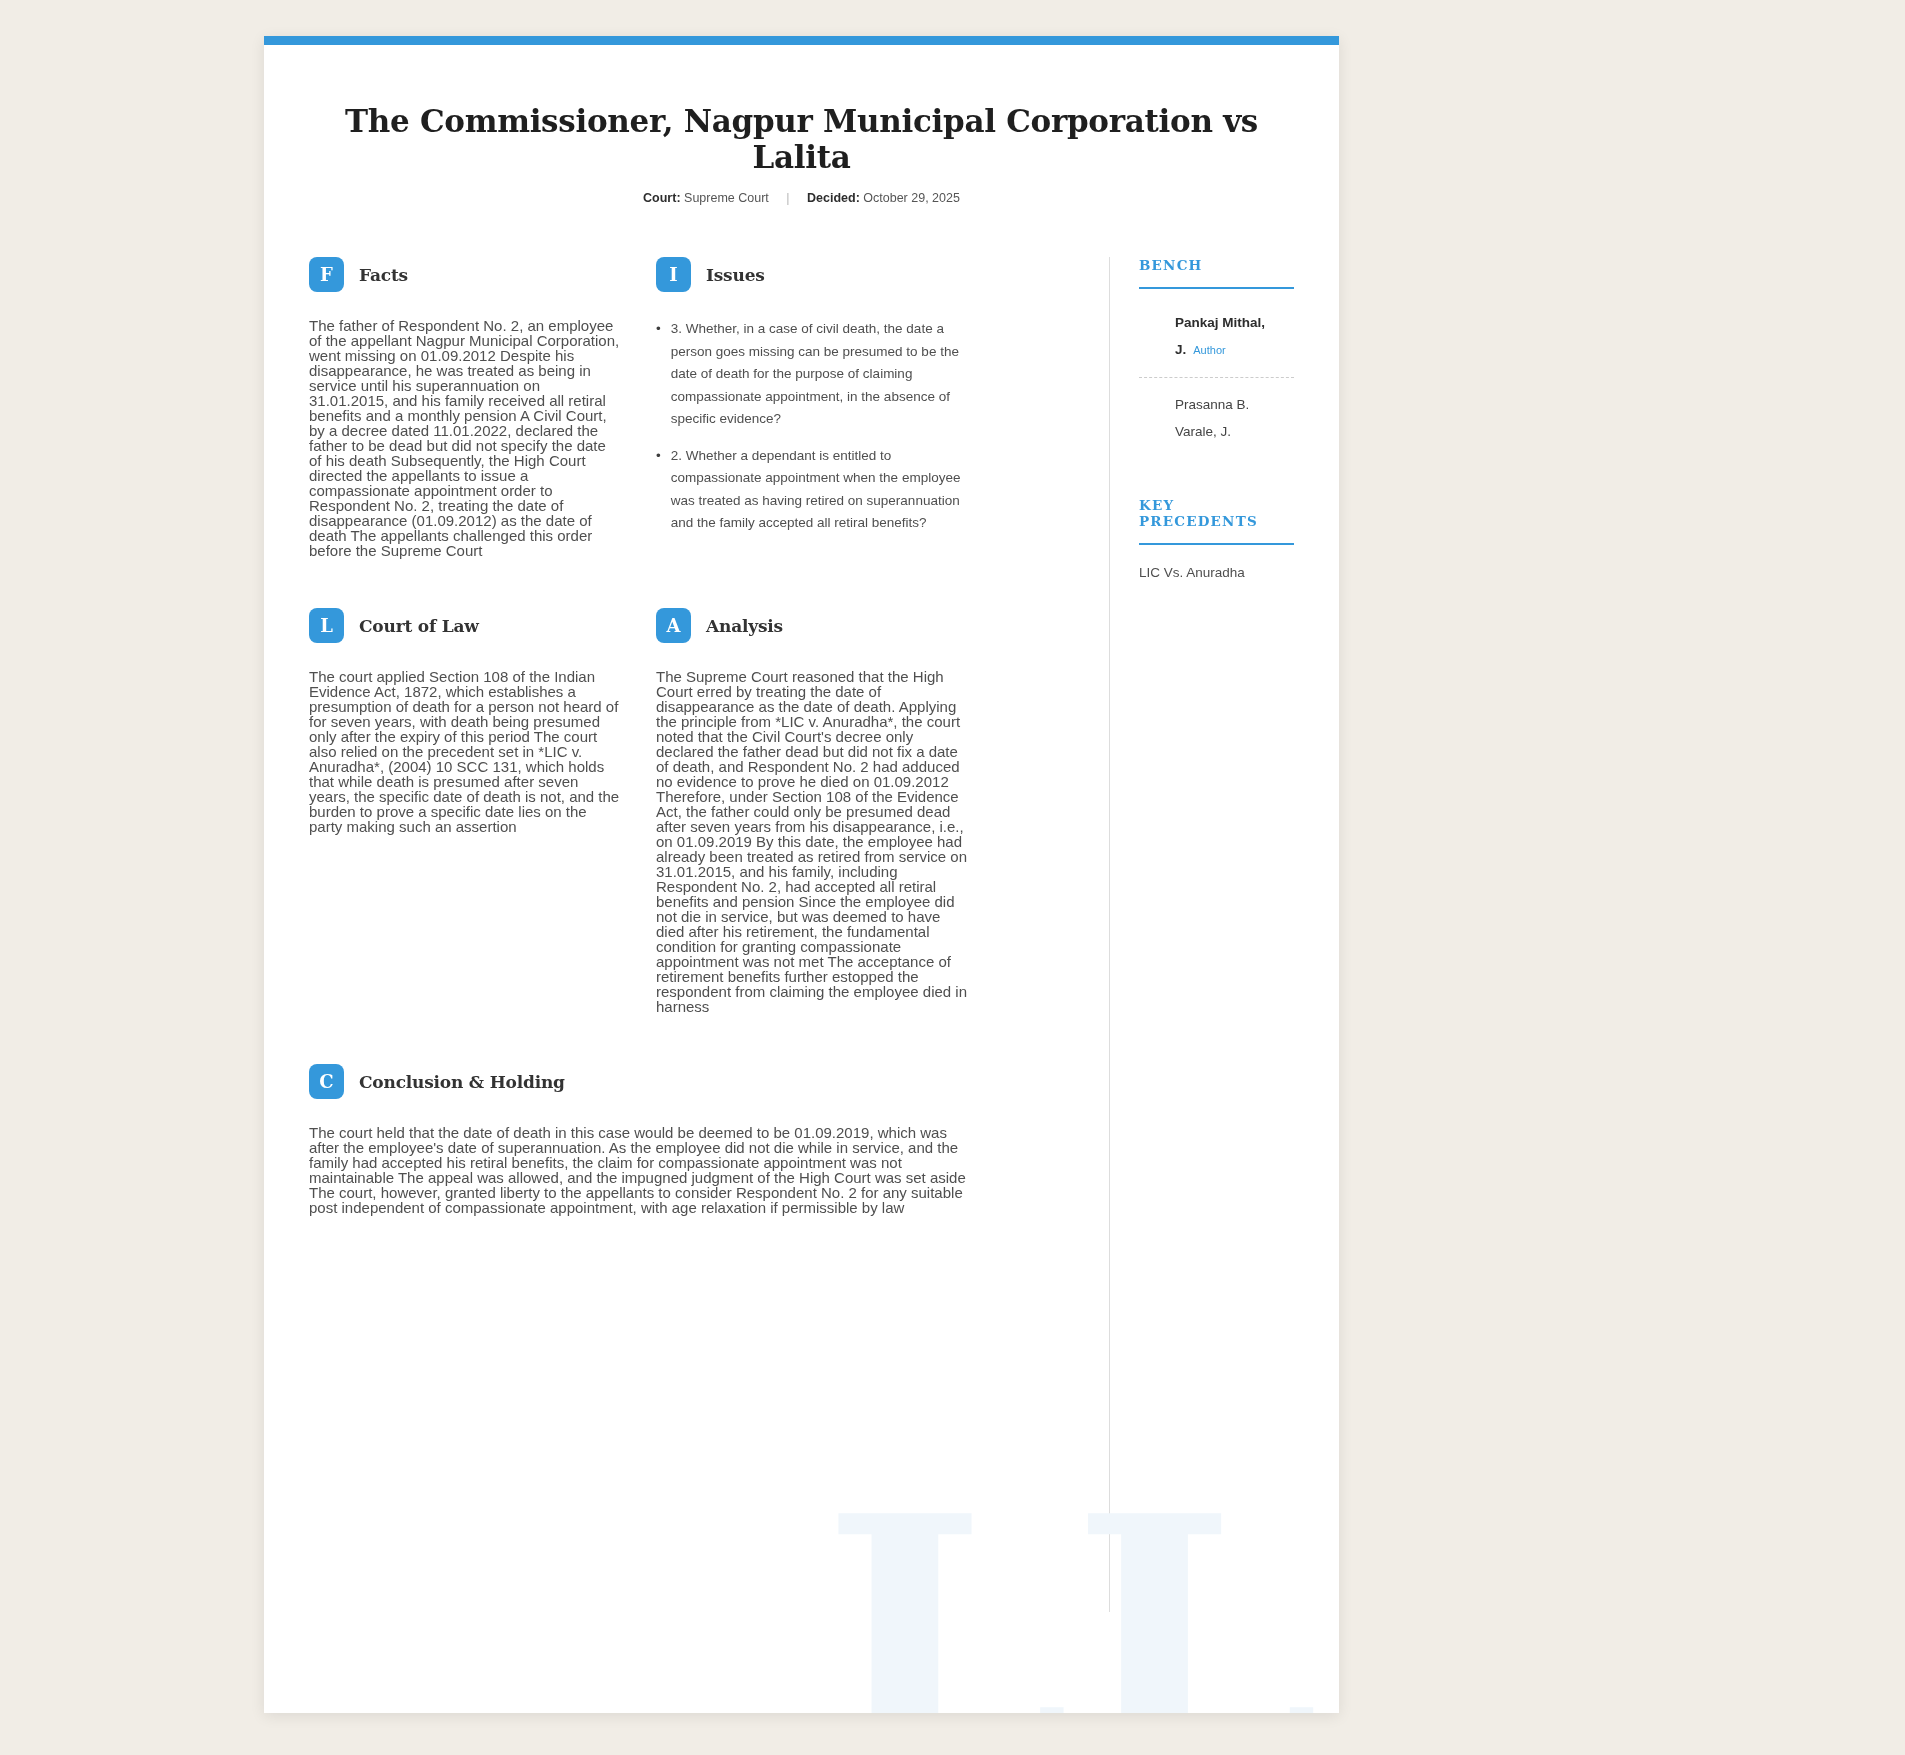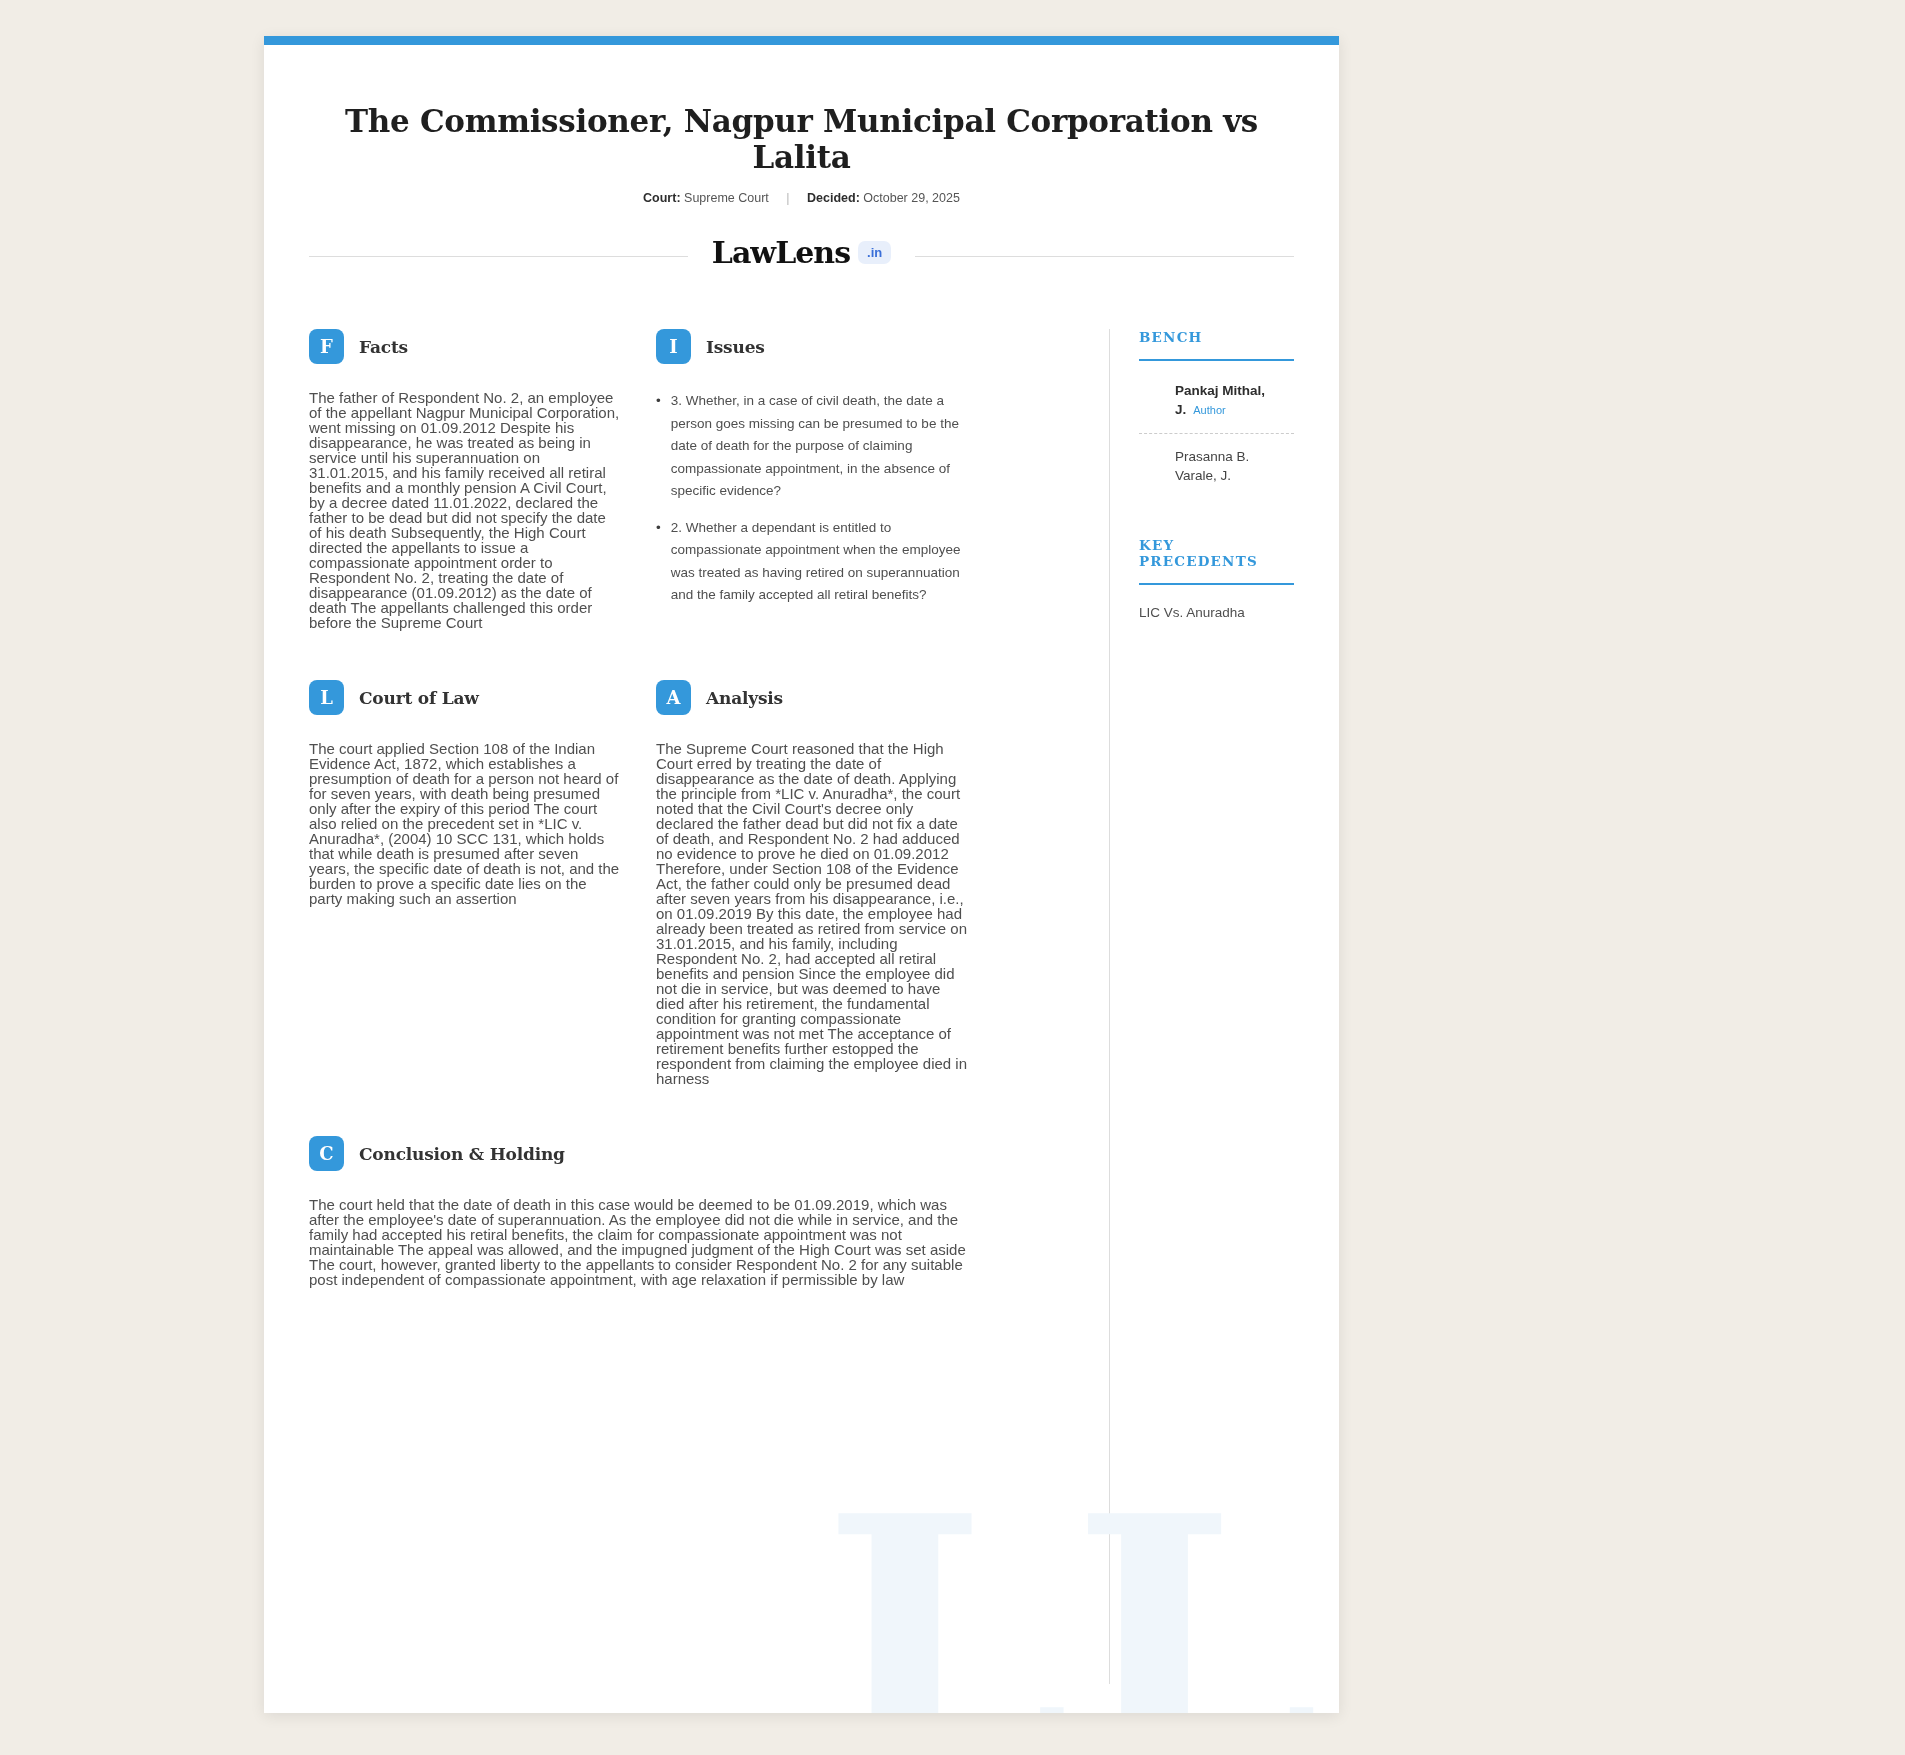--- a/index.html
+++ b/index.html
@@ -103,21 +103,21 @@
     padding-left:29px;
   }
   .side-block{margin-bottom:52px;}
   .side-title{
     font-family:"DejaVu Serif", serif;
     font-size:13.5px; font-weight:700; letter-spacing:1.2px;
     color:var(--accent);
     padding-bottom:14px; margin-bottom:20px;
     border-bottom:2px solid var(--accent);
   }
-  .judge{font-size:13.5px; color:#444; line-height:19px;padding-left:36px;}
+  .judge{font-size:13.5px; color:#444; line-height:27px;padding-left:36px;}
   .judge.author-row{font-weight:700; color:#2d2d2d;}
   .judge .author-badge{
     font-weight:400; color:var(--accent); font-size:11px; margin-left:7px;
   }
   .judge-sep{border-top:1px dashed #ccc; margin:13px 0;}
   .side-strong{font-size:13.5px; font-weight:700; color:#2d2d2d; margin-bottom:9px;}
   .side-plain{font-size:13.5px; color:#4f4f4f;}
   
   .watermark{
     position:absolute; right:18px; bottom:-112px;
@@ -135,26 +135,20 @@
   <h1 class="title">The Commissioner, Nagpur Municipal Corporation vs Lalita</h1>
 
   <div class="meta">
     <b>Court:</b>
     <span>Supreme Court</span>
     <span class="sep">|</span>
     <b>Decided:</b>
     <span>October 29, 2025</span>
   </div>
 
-  <div class="logo-row">
-    <div class="rule"></div>
-    <div class="logo-inner">
-      <span class="logo-name">LawLens</span><span class="logo-badge">.in</span>
-    </div>
-  </div>
 
   <div class="content">
 
     <div class="main">
 
       <div class="section">
         <div class="sec-head">
           <div class="sec-icon">F</div>
           <div class="sec-title">Facts</div>
         </div>

